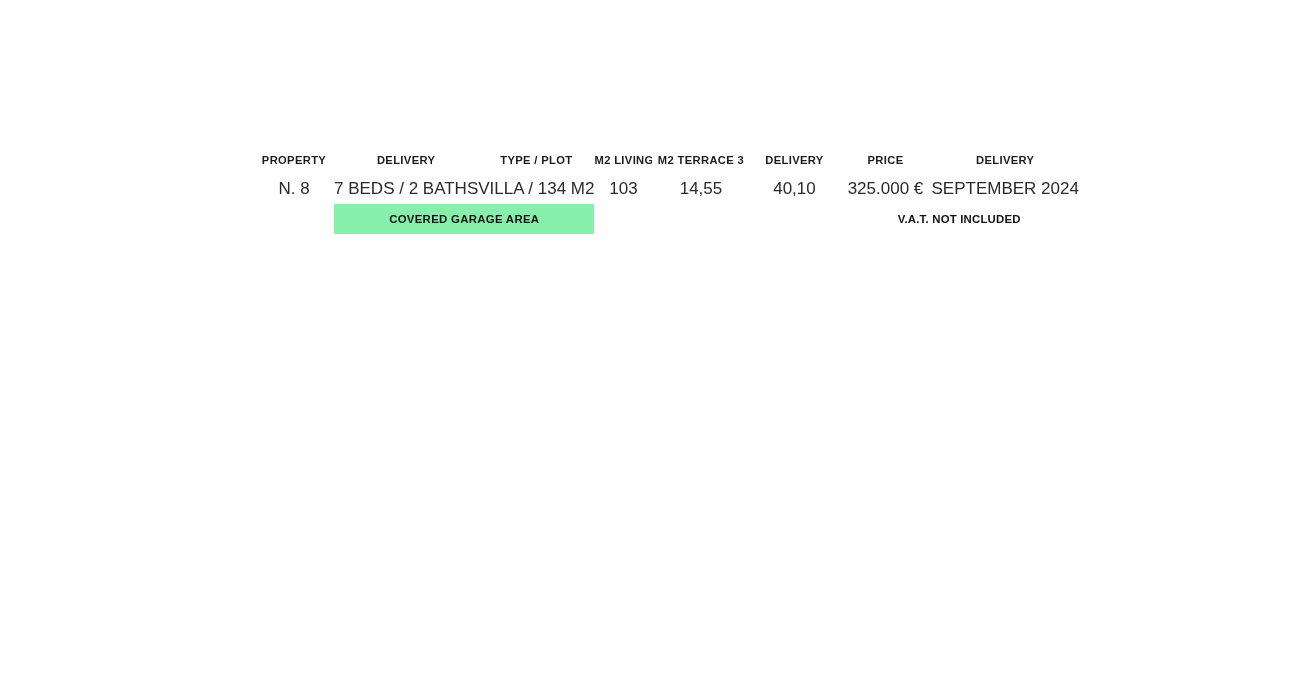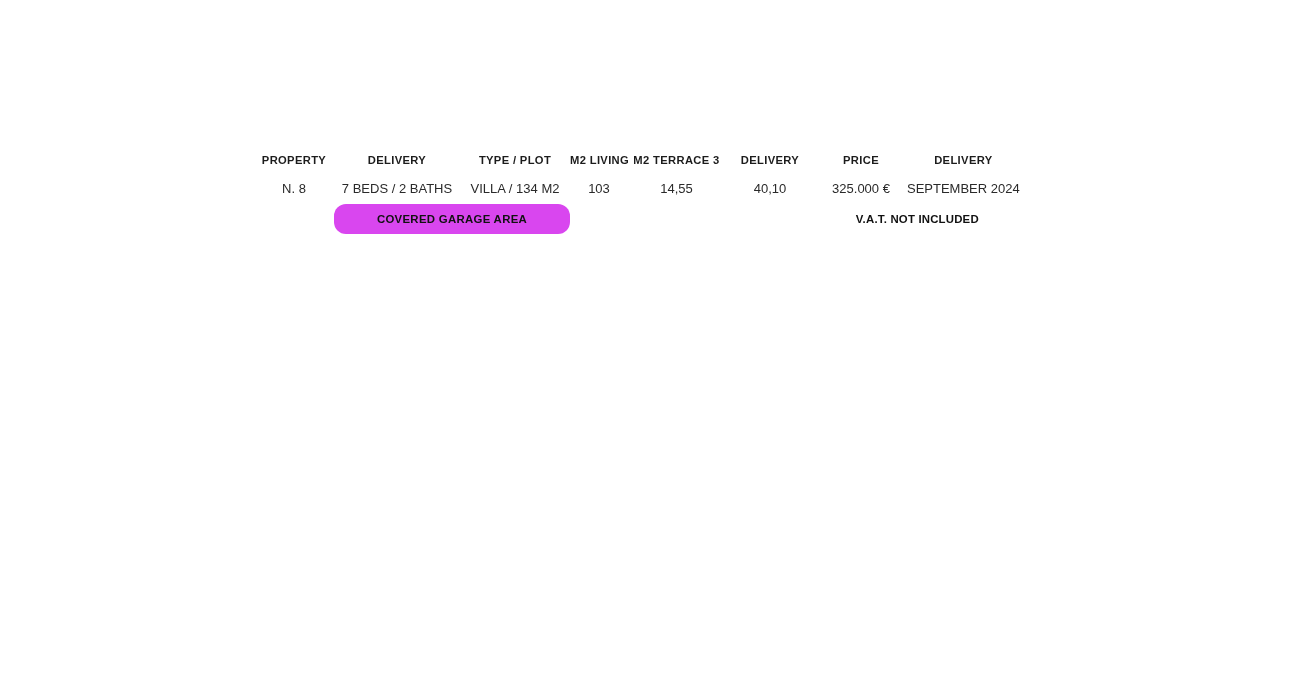--- a/index.html
+++ b/index.html
@@ -63,42 +63,41 @@
     height: 26px;
     font-size: 11.2px;
     font-weight: bold;
     letter-spacing: 0.35px;
     color: #1c1c1c;
   }
 
   
   .data-row td {
     height: 31px;
-    font-size: 13px;
+    font-size: 17px;
     font-weight: normal;
     color: #2a2a2a;
   }
 
   
   .foot-row td {
     height: 30px;
     font-size: 11.4px;
     font-weight: bold;
     color: #111111;
   }
 
   .cell-garage {
-    background: #d946ef;
+    background: #86efac;
     font-weight: bold;
     font-size: 11.3px;
     letter-spacing: 0.3px;
     color: #111111;
     height: 18px;
     line-height: 18px;
-    border-radius: 12px;
   }
 
   .cell-vat {
     font-weight: bold;
     font-size: 11.3px;
     letter-spacing: 0.2px;
     color: #111111;
   }
 
   .cell-empty { }

